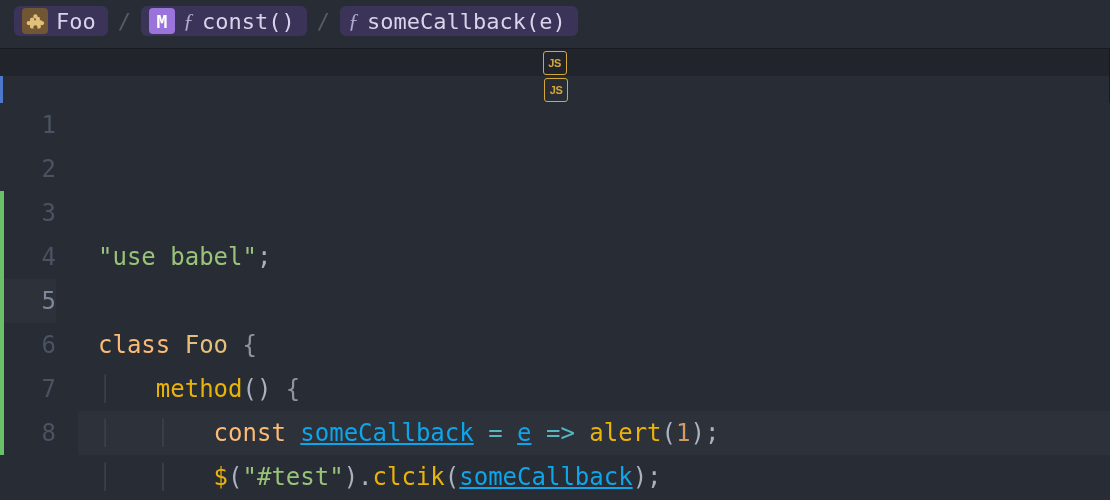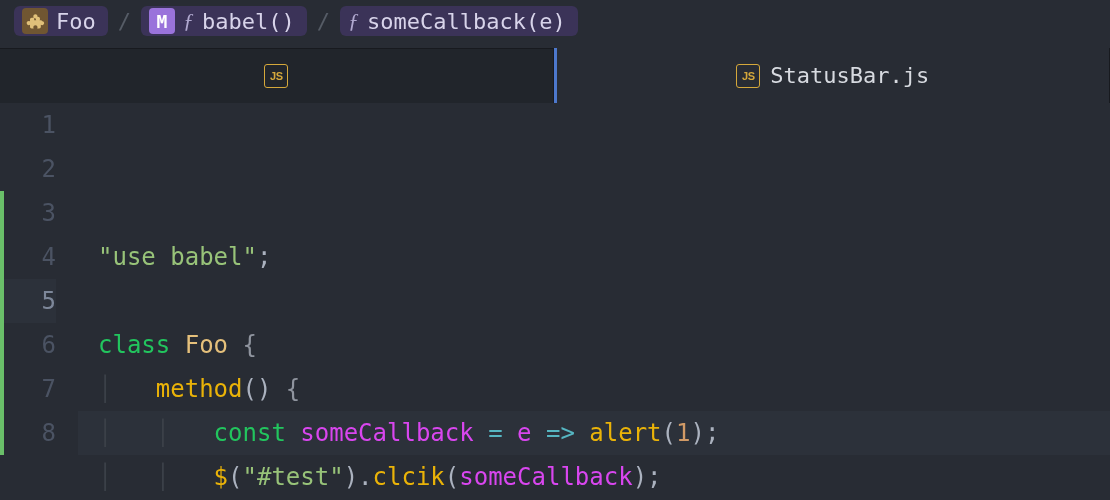--- a/index.html
+++ b/index.html
@@ -30,21 +30,21 @@
     display:inline-flex;align-items:center;justify-content:center;
     width:26px;height:26px;border-radius:4px;
     font-weight:700;font-size:18px;color:#fff;
   }
   .badge-puzzle{background:#705632;}
   .badge-puzzle svg{width:20px;height:20px;fill:#e0c07a;}
   .badge-m{background:#9a73db;}
   .f-ital{font-style:italic;font-family:Georgia,serif;color:#b0a8cf;font-size:22px;}
 
   
-  .tabs{display:flex;height:55px;background:#21252b;}
+  .tabs{display:flex;height:55px;background:#21252b;flex-direction:column;}
   .tab{
     flex:1;
     display:flex;align-items:center;justify-content:center;gap:10px;
     color:#6f7782;font-size:22px;
     cursor:pointer;position:relative;
     border-top:1px solid #181a1f;
     border-right:1px solid #181a1f;
   }
   .tab.active{
     background:#282c34;color:#d7dae0;
@@ -69,62 +69,61 @@
   .gutter .modbar{
     position:absolute;left:0;top:88px;width:4px;height:264px;background:#6abf69;
   }
   .code{flex:1;white-space:pre;}
   .code .row{height:44px;padding-left:20px;position:relative;}
   .code .row.hl{background:#2c313a;}
   .guide{color:#3b4048;}
 
   
   .str{color:#98c379;}
-  .kw{color:#22c55e;}
+  .kw{color:#fdba74;}
   .cls{color:#e5c07b;}
   .punc{color:#abb2bf;}
   .brace{color:#8f949e;}
   .fn{color:#eab308;}
-  .var{color:#d946ef;}
+  .var{color:#0ea5e9;text-decoration:underline;}
   .op{color:#56b6c2;}
   .num{color:#d19a66;}
   .plain{color:#abb2bf;}
 </style>
 </head>
 <body>
 
 <div class="breadcrumbs">
   <div class="crumb">
     <span class="badge badge-puzzle">
       <svg viewBox="0 0 24 24">
           <path d="M20 11h-2.5c.3-.4.5-.9.5-1.5C18 8.1 16.9 7 15.5 7S13 8.1 13 9.5c0 .6.2 1.1.5 1.5H11V8.5c.4.3.9.5 1.5.5C13.9 9 15 7.9 15 6.5S13.9 4 12.5 4 10 5.1 10 6.5c0 .6.2 1.1.5 1.5H8c-1.1 0-2 .9-2 2v2.5c-.4-.3-.9-.5-1.5-.5C3.1 12 2 13.1 2 14.5S3.1 17 4.5 17c.6 0 1.1-.2 1.5-.5V19c0 1.1.9 2 2 2h2.5c-.3-.4-.5-.9-.5-1.5 0-1.4 1.1-2.5 2.5-2.5s2.5 1.1 2.5 2.5c0 .6-.2 1.1-.5 1.5H17c1.1 0 2-.9 2-2v-2.5c.4.3.9.5 1.5.5 1.4 0 2.5-1.1 2.5-2.5S21.4 12 20 12v-1z"></path>
         </svg>
     </span>
     <span>Foo</span>
   </div>
   <span class="crumb-sep">/</span>
   <div class="crumb">
     <span class="badge badge-m">M</span>
     <span class="f-ital">ƒ</span>
-    <span>babel()</span>
+    <span>const()</span>
   </div>
   <span class="crumb-sep">/</span>
   <div class="crumb">
     <span class="f-ital">ƒ</span>
     <span>someCallback(e)</span>
   </div>
 </div>
 
 <div class="tabs">
   <div class="tab">
     <span class="js-ico">JS</span>
   </div>
   <div class="tab active">
     <span class="js-ico">JS</span>
-    <span>StatusBar.js</span>
   </div>
 </div>
 
 <div class="editor">
   <div class="gutter">
     <div class="modbar"></div>
 
   <div class="ln">1</div>
       <div class="ln">2</div>
       <div class="ln">3</div>

